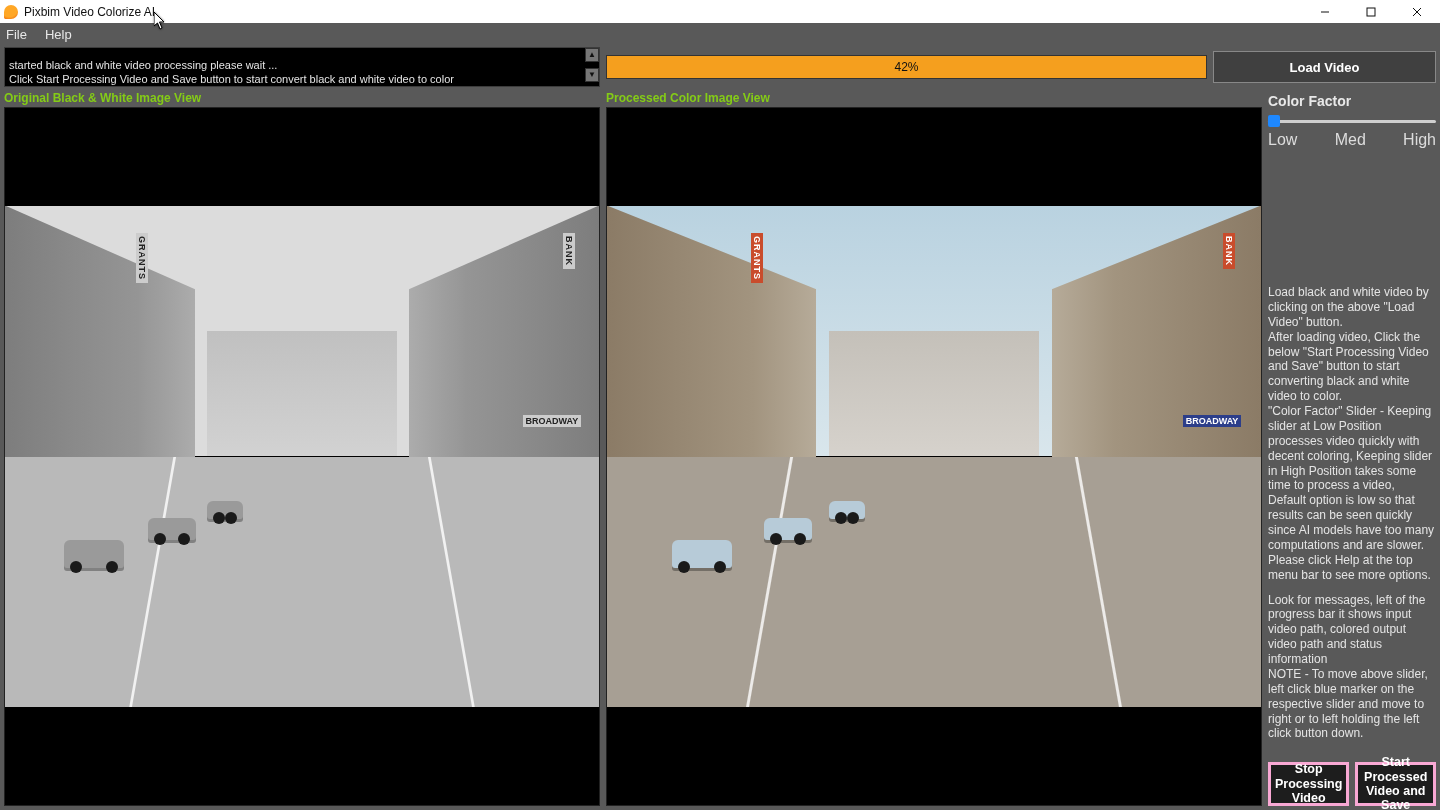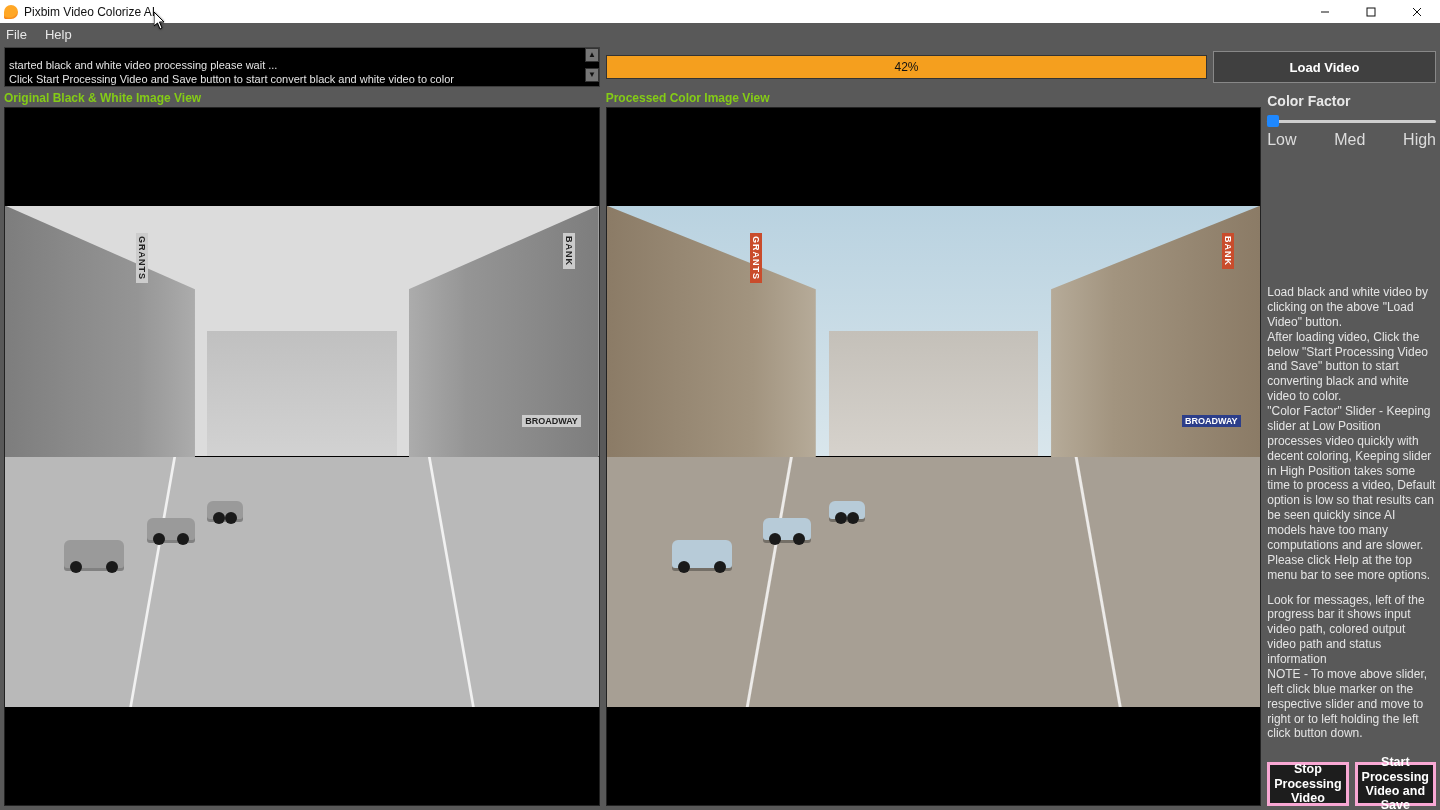--- a/index.html
+++ b/index.html
@@ -261,16 +261,16 @@
       <span>Med</span>
       <span>High</span>
     </div>
     <div class="spacer"></div>
     <div class="helptext">
       <p><span>Load black and white video by clicking on the above "Load Video" button.</span><br><span>After loading video, Click the below "Start Processing Video and Save" button to start converting black and white video to color.</span><br><span>"Color Factor" Slider - Keeping slider at Low Position processes video quickly with decent coloring, Keeping slider in High Position takes some time to process a video, Default option is low so that results can be seen quickly since AI models have too many computations and are slower. Please click Help at the top menu bar to see more options.</span></p>
       <p><span>Look for messages, left of the progress bar it shows input video path, colored output video path and status information</span><br><span>NOTE - To move above slider, left click blue marker on the respective slider and move to right or to left holding the left click button down.</span></p>
     </div>
     <div class="bottom-buttons">
       <div class="actionbtn">Stop Processing Video</div>
-      <div class="actionbtn">Start Processing Video and Save</div>
+      <div class="actionbtn">Start Processed Video and Save</div>
     </div>
   </div>
 </div>
 
 </body></html>

